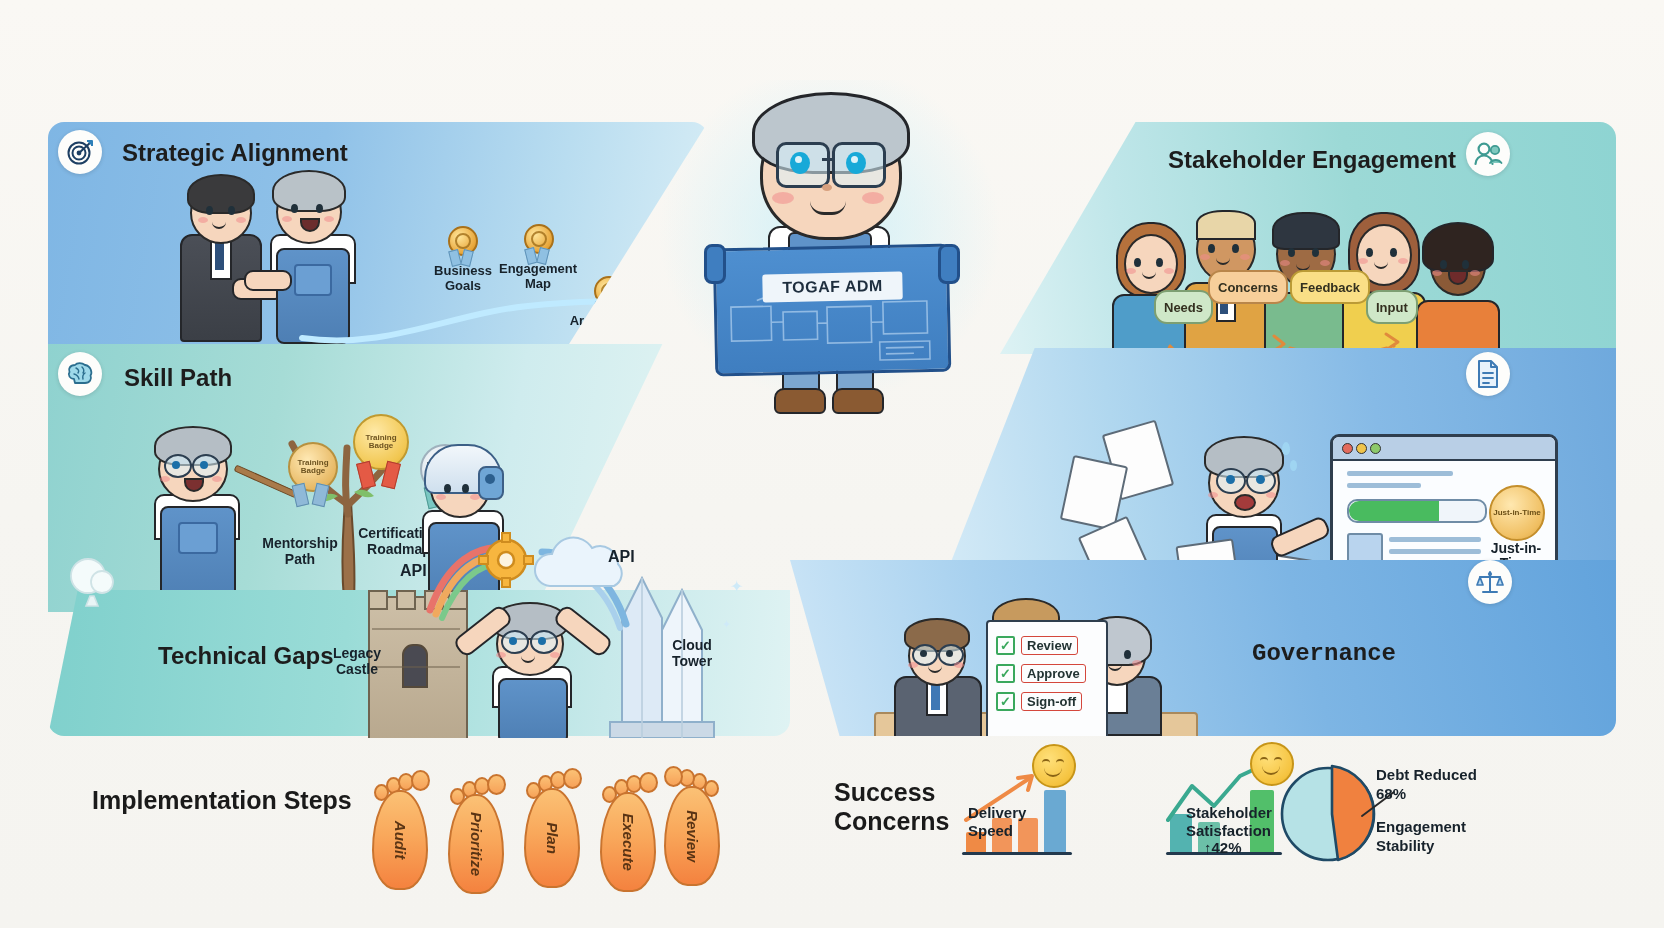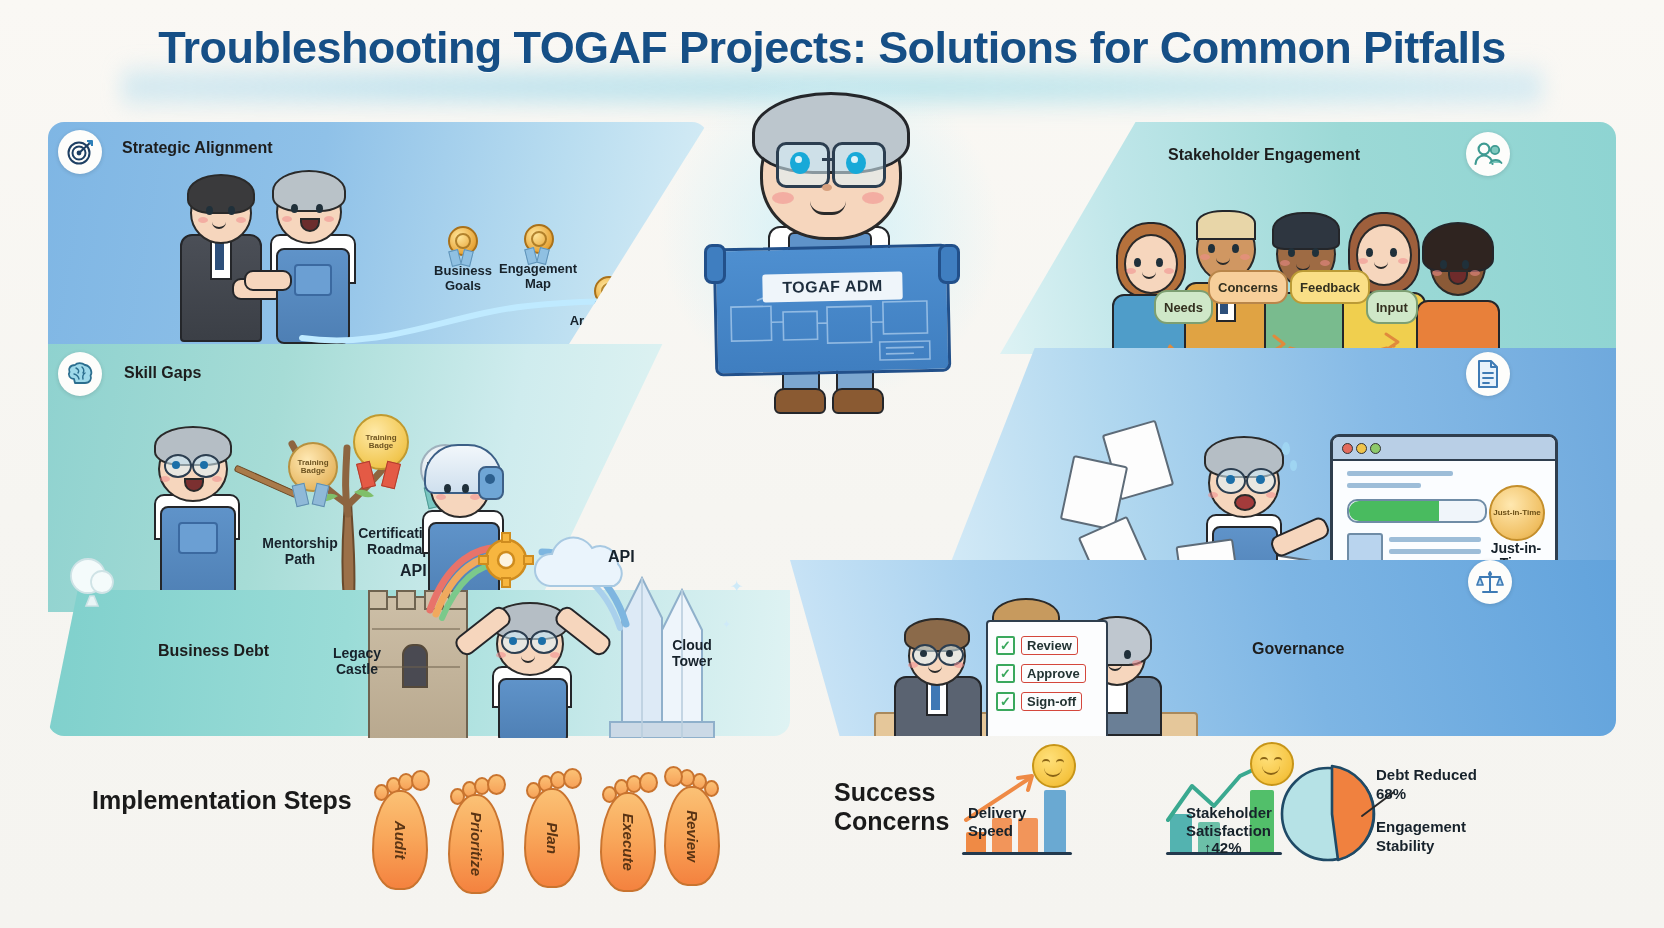--- a/index.html
+++ b/index.html
@@ -16,21 +16,21 @@
   .title-glow{position:absolute;left:50%;transform:translateX(-50%);top:34px;width:1420px;height:62px;
      background:radial-gradient(ellipse at 18% 50%, rgba(150,210,235,.55), rgba(150,210,235,0) 60%),
                 radial-gradient(ellipse at 55% 50%, rgba(170,230,225,.45), rgba(170,230,225,0) 60%),
                 radial-gradient(ellipse at 88% 50%, rgba(160,215,240,.5), rgba(160,215,240,0) 62%);
      filter:blur(10px);}
   .title{position:relative;font-size:45px;font-weight:bold;color:#164f86;letter-spacing:-.6px;
      font-family:"Liberation Sans", sans-serif;text-shadow:0 1px 0 rgba(255,255,255,.6);}
 
   
   .panel{position:absolute;overflow:hidden;}
-  .panel .ptitle{position:absolute;font-size:16px;font-weight:bold;color:#1d1d1d;white-space:nowrap;}
+  .panel .ptitle{position:absolute;font-size:24px;font-weight:bold;color:#1d1d1d;white-space:nowrap;}
   .badge-ico{position:absolute;width:44px;height:44px;border-radius:50%;background:#fdfdfb;
      box-shadow:0 1px 4px rgba(0,0,0,.14);display:flex;align-items:center;justify-content:center;}
 
   
   #p-strategic{left:48px;top:122px;width:660px;height:232px;
      background:linear-gradient(100deg,#7fb6e4 0%, #8fc1e8 40%, #b9ddf0 75%, #d9eef6 100%);
      border-radius:16px 16px 0 0;
      clip-path:polygon(0 0, 100% 0, 78% 100%, 0 100%);}
   
   #p-skill{left:48px;top:344px;width:640px;height:268px;
@@ -98,24 +98,20 @@
   .smiley .sm{position:absolute;left:10px;top:20px;width:18px;height:9px;border-bottom:2.6px solid #8a6415;border-radius:0 0 18px 18px;}
 
   .metric-txt{position:absolute;font-size:15px;font-weight:bold;color:#17222b;line-height:1.18;}
   .pie-label{position:absolute;font-size:15px;font-weight:bold;color:#17222b;line-height:1.25;}
 </style>
 </head>
 <body>
 
 <div class="stage">
 
-  <div class="title-wrap">
-    <div class="title-glow"></div>
-    <div class="title">Troubleshooting TOGAF Projects: Solutions for Common Pitfalls</div>
-  </div>
 
   <div class="panel" id="p-strategic">
 
     <div class="fig" style="left:110px;top:48px;width:120px;height:170px;">
       <div style="position:absolute;left:22px;top:64px;width:78px;height:104px;background:linear-gradient(180deg,#4b4f57,#3b3f46);border:2px solid #24262a;border-radius:12px 12px 4px 4px;"></div>
       <div style="position:absolute;left:52px;top:66px;width:18px;height:40px;background:#fff;border:2px solid #24262a;"></div>
       <div style="position:absolute;left:57px;top:70px;width:9px;height:30px;background:#2d4f7a;"></div>
       <div class="head" style="left:32px;top:12px;width:58px;height:58px;"></div>
       <div class="hair" style="left:29px;top:4px;width:64px;height:36px;background:#3a3a3c;"></div>
       <div class="eye" style="left:48px;top:36px;"></div>
@@ -236,31 +232,31 @@
       <div class="head" style="left:34px;top:22px;width:56px;height:56px;"></div>
       <div style="position:absolute;left:28px;top:8px;width:74px;height:46px;background:linear-gradient(180deg,#f2f7fb,#cfe0ee);border:2px solid #3c5f86;border-radius:34px 34px 10px 10px;"></div>
       <div style="position:absolute;left:82px;top:30px;width:22px;height:30px;background:#6fa6d6;border:2px solid #3c5f86;border-radius:8px;"></div>
       <div style="position:absolute;left:89px;top:38px;width:10px;height:10px;border-radius:50%;background:#2c5f8e;"></div>
       <div class="eye" style="left:48px;top:48px;"></div>
       <div class="eye" style="left:66px;top:48px;"></div>
       <div class="cheek" style="left:40px;top:58px;"></div>
       <div class="cheek" style="left:74px;top:58px;"></div>
     </div>
 
-    <div class="ptitle" style="left:76px;top:20px;">Skill Gaps</div>
+    <div class="ptitle" style="left:76px;top:20px;">Skill Path</div>
   </div>
   <div class="badge-ico" style="left:58px;top:352px;">
     <svg width="28" height="26" viewBox="0 0 28 26">
       <path d="M9 4 C4 4, 2 8, 3.5 11 C1.5 14, 4 18, 8 18 L9 22 L19 22 C24 22, 26 18, 24.5 14.5 C26.5 11.5, 25 5, 19 4 C16 1.5, 11 1.5, 9 4 Z" fill="#9ed9ea" stroke="#2b6e8f" stroke-width="1.8" stroke-linejoin="round"></path>
       <path d="M10 7 q4 2 2 5 M16 6 q3 3 1 6 M8 13 q4 1 5 5 M19 12 q-3 2 -2 6" fill="none" stroke="#2b6e8f" stroke-width="1.4" stroke-linecap="round"></path>
     </svg>
   </div>
 
   <div class="panel" id="p-tech">
-    <div class="ptitle" style="left:110px;top:52px;">Business Debt</div>
+    <div class="ptitle" style="left:110px;top:52px;">Technical Gaps</div>
   </div>
 
   <div style="position:absolute;left:280px;top:532px;width:520px;height:206px;overflow:hidden;">
 
     <div style="position:absolute;left:88px;top:64px;width:96px;height:144px;background:linear-gradient(180deg,#cdbfa7,#b8a88e);border:2px solid #6f6350;border-radius:2px;"></div>
     <div style="position:absolute;left:88px;top:58px;width:16px;height:16px;background:#cdbfa7;border:2px solid #6f6350;"></div>
     <div style="position:absolute;left:116px;top:58px;width:16px;height:16px;background:#cdbfa7;border:2px solid #6f6350;"></div>
     <div style="position:absolute;left:144px;top:58px;width:16px;height:16px;background:#cdbfa7;border:2px solid #6f6350;"></div>
     <div style="position:absolute;left:168px;top:58px;width:16px;height:16px;background:#cdbfa7;border:2px solid #6f6350;"></div>
     <div style="position:absolute;left:122px;top:112px;width:22px;height:40px;background:#4a4a52;border:2px solid #55493a;border-radius:11px 11px 0 0;"></div>
@@ -519,21 +515,21 @@
   </div>
   <div class="badge-ico" style="left:1466px;top:352px;">
     <svg width="26" height="30" viewBox="0 0 26 30">
       <path d="M4 2 H16 L22 8 V28 H4 Z" fill="#e8f2fb" stroke="#3f7bb5" stroke-width="2" stroke-linejoin="round"></path>
       <path d="M16 2 V8 H22" fill="none" stroke="#3f7bb5" stroke-width="2" stroke-linejoin="round"></path>
       <path d="M8 14 H18 M8 19 H18 M8 24 H14" stroke="#3f7bb5" stroke-width="1.8" stroke-linecap="round"></path>
     </svg>
   </div>
 
   <div class="panel" id="p-gov">
-    <div class="ptitle" style="left:462px;top:80px;">Governance</div>
+    <div class="ptitle" style="left:462px;top:80px;font-family:Liberation Mono, monospace;">Governance</div>
 
     <div style="position:absolute;left:84px;top:152px;width:320px;height:24px;background:#e5c79a;border:2px solid #a9895c;border-radius:4px;"></div>
 
     <div class="fig" style="left:98px;top:52px;width:96px;height:110px;">
       <div style="position:absolute;left:6px;top:64px;width:84px;height:58px;background:#5a6371;border:2px solid #24262a;border-radius:12px 12px 0 0;"></div>
       <div style="position:absolute;left:38px;top:66px;width:18px;height:34px;background:#fff;border:2px solid #24262a;"></div>
       <div style="position:absolute;left:43px;top:70px;width:9px;height:28px;background:#3f78b5;"></div>
       <div class="head" style="left:20px;top:14px;width:54px;height:56px;"></div>
       <div class="hair" style="left:16px;top:6px;width:62px;height:30px;background:#8b6a4a;"></div>
       <div class="glasses" style="left:24px;top:32px;width:22px;height:18px;border-radius:50%;"></div>

